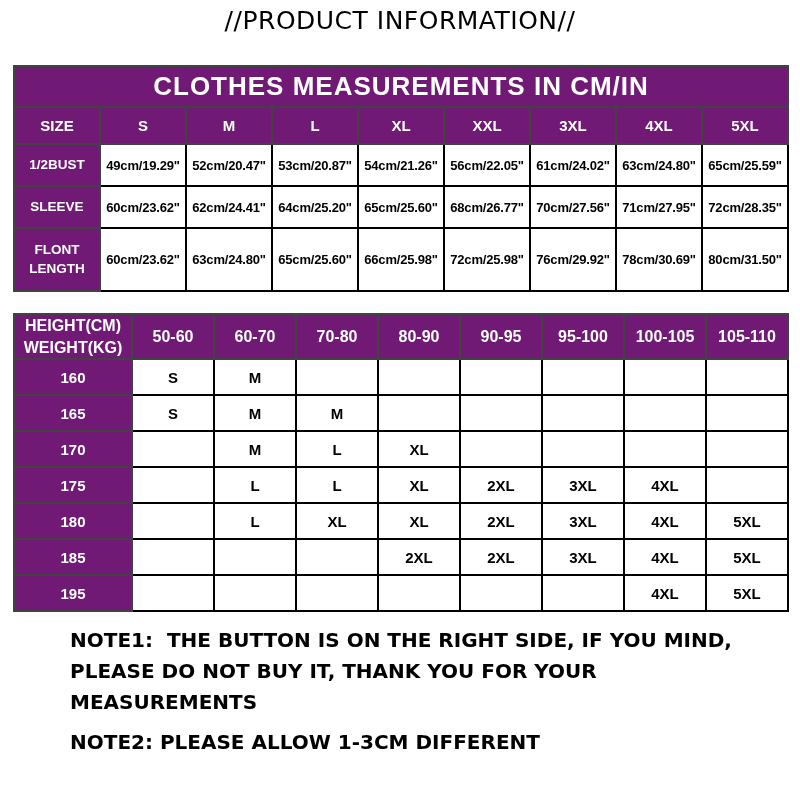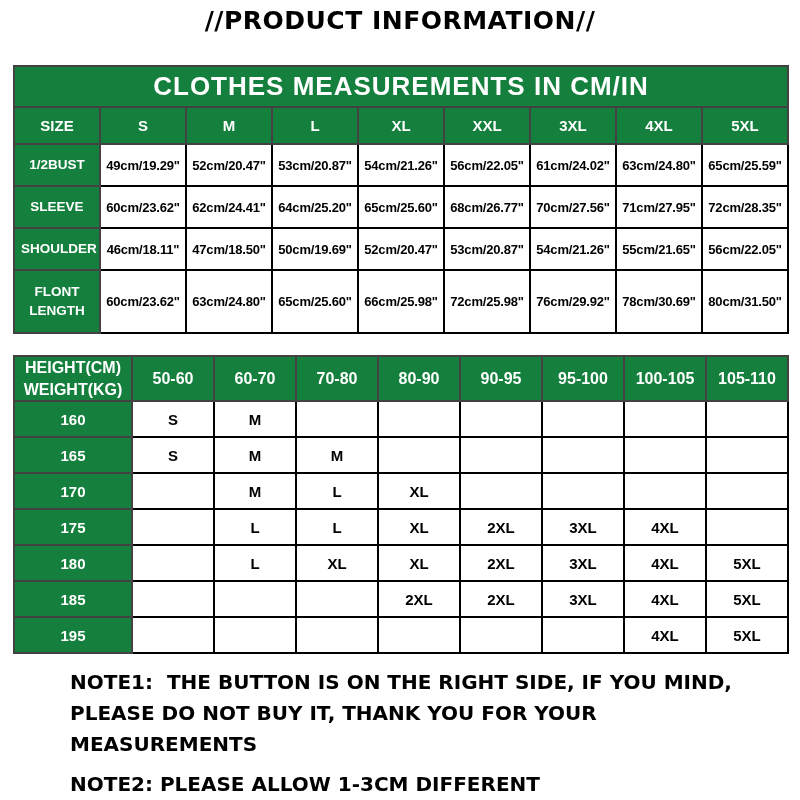--- a/index.html
+++ b/index.html
@@ -1,33 +1,33 @@
 <!DOCTYPE html>
 <html><head>
 <meta charset="utf-8">
 <style>
   html,body{margin:0;padding:0;}
   body{
     width:800px;height:800px;background:#ffffff;color:#000000;
     font-family:"Liberation Sans",sans-serif;overflow:hidden;
   }
   .page-title{
-    margin:6px 0 0 0;text-align:center;font-size:25px;font-weight:bold;
+    margin:6px 0 0 0;text-align:center;font-size:25px;font-weight:normal;
     letter-spacing:.5px;font-family:"DejaVu Sans",sans-serif;
   }
   table{
     border-collapse:collapse;table-layout:fixed;width:774px;margin-left:13px;
   }
   #mtable{margin-top:30px;}
   #htable{margin-top:21px;}
   td{
     border:2px solid #000;text-align:center;vertical-align:middle;
     font-weight:bold;padding:0;overflow:hidden;
   }
-  .dark{background:#15803d;color:#ffffff;border-color:#424242;margin-top:36px;}
+  .dark{background:#701a75;color:#ffffff;border-color:#424242;margin-top:36px;}
   .c-label{width:86px}.c-size{width:86px}
   .c2-label{width:118px}.c2-size{width:82px}
   .r-title{height:41px}
   .t1-title{font-size:26px;letter-spacing:1px;}
   .r-head{height:37px}
   .t1-head{font-size:15px;}
   .r-data{height:42px}
   .r-flont{height:63px}
   .t1-label{font-size:13.5px;line-height:1.35;padding:0 6px;}
   .t1-val{font-size:13px;letter-spacing:-.2px;}
@@ -92,31 +92,20 @@
         <td class="dark t1-label">SLEEVE</td>
         <td class="t1-val">60cm/23.62"</td>
         <td class="t1-val">62cm/24.41"</td>
         <td class="t1-val">64cm/25.20"</td>
         <td class="t1-val">65cm/25.60"</td>
         <td class="t1-val">68cm/26.77"</td>
         <td class="t1-val">70cm/27.56"</td>
         <td class="t1-val">71cm/27.95"</td>
         <td class="t1-val">72cm/28.35"</td>
       </tr>
-      <tr class="r-data">
-        <td class="dark t1-label">SHOULDER</td>
-        <td class="t1-val">46cm/18.11"</td>
-        <td class="t1-val">47cm/18.50"</td>
-        <td class="t1-val">50cm/19.69"</td>
-        <td class="t1-val">52cm/20.47"</td>
-        <td class="t1-val">53cm/20.87"</td>
-        <td class="t1-val">54cm/21.26"</td>
-        <td class="t1-val">55cm/21.65"</td>
-        <td class="t1-val">56cm/22.05"</td>
-      </tr>
       <tr class="r-data r-flont">
         <td class="dark t1-label">FLONT LENGTH</td>
         <td class="t1-val">60cm/23.62"</td>
         <td class="t1-val">63cm/24.80"</td>
         <td class="t1-val">65cm/25.60"</td>
         <td class="t1-val">66cm/25.98"</td>
         <td class="t1-val">72cm/25.98"</td>
         <td class="t1-val">76cm/29.92"</td>
         <td class="t1-val">78cm/30.69"</td>
         <td class="t1-val">80cm/31.50"</td>

